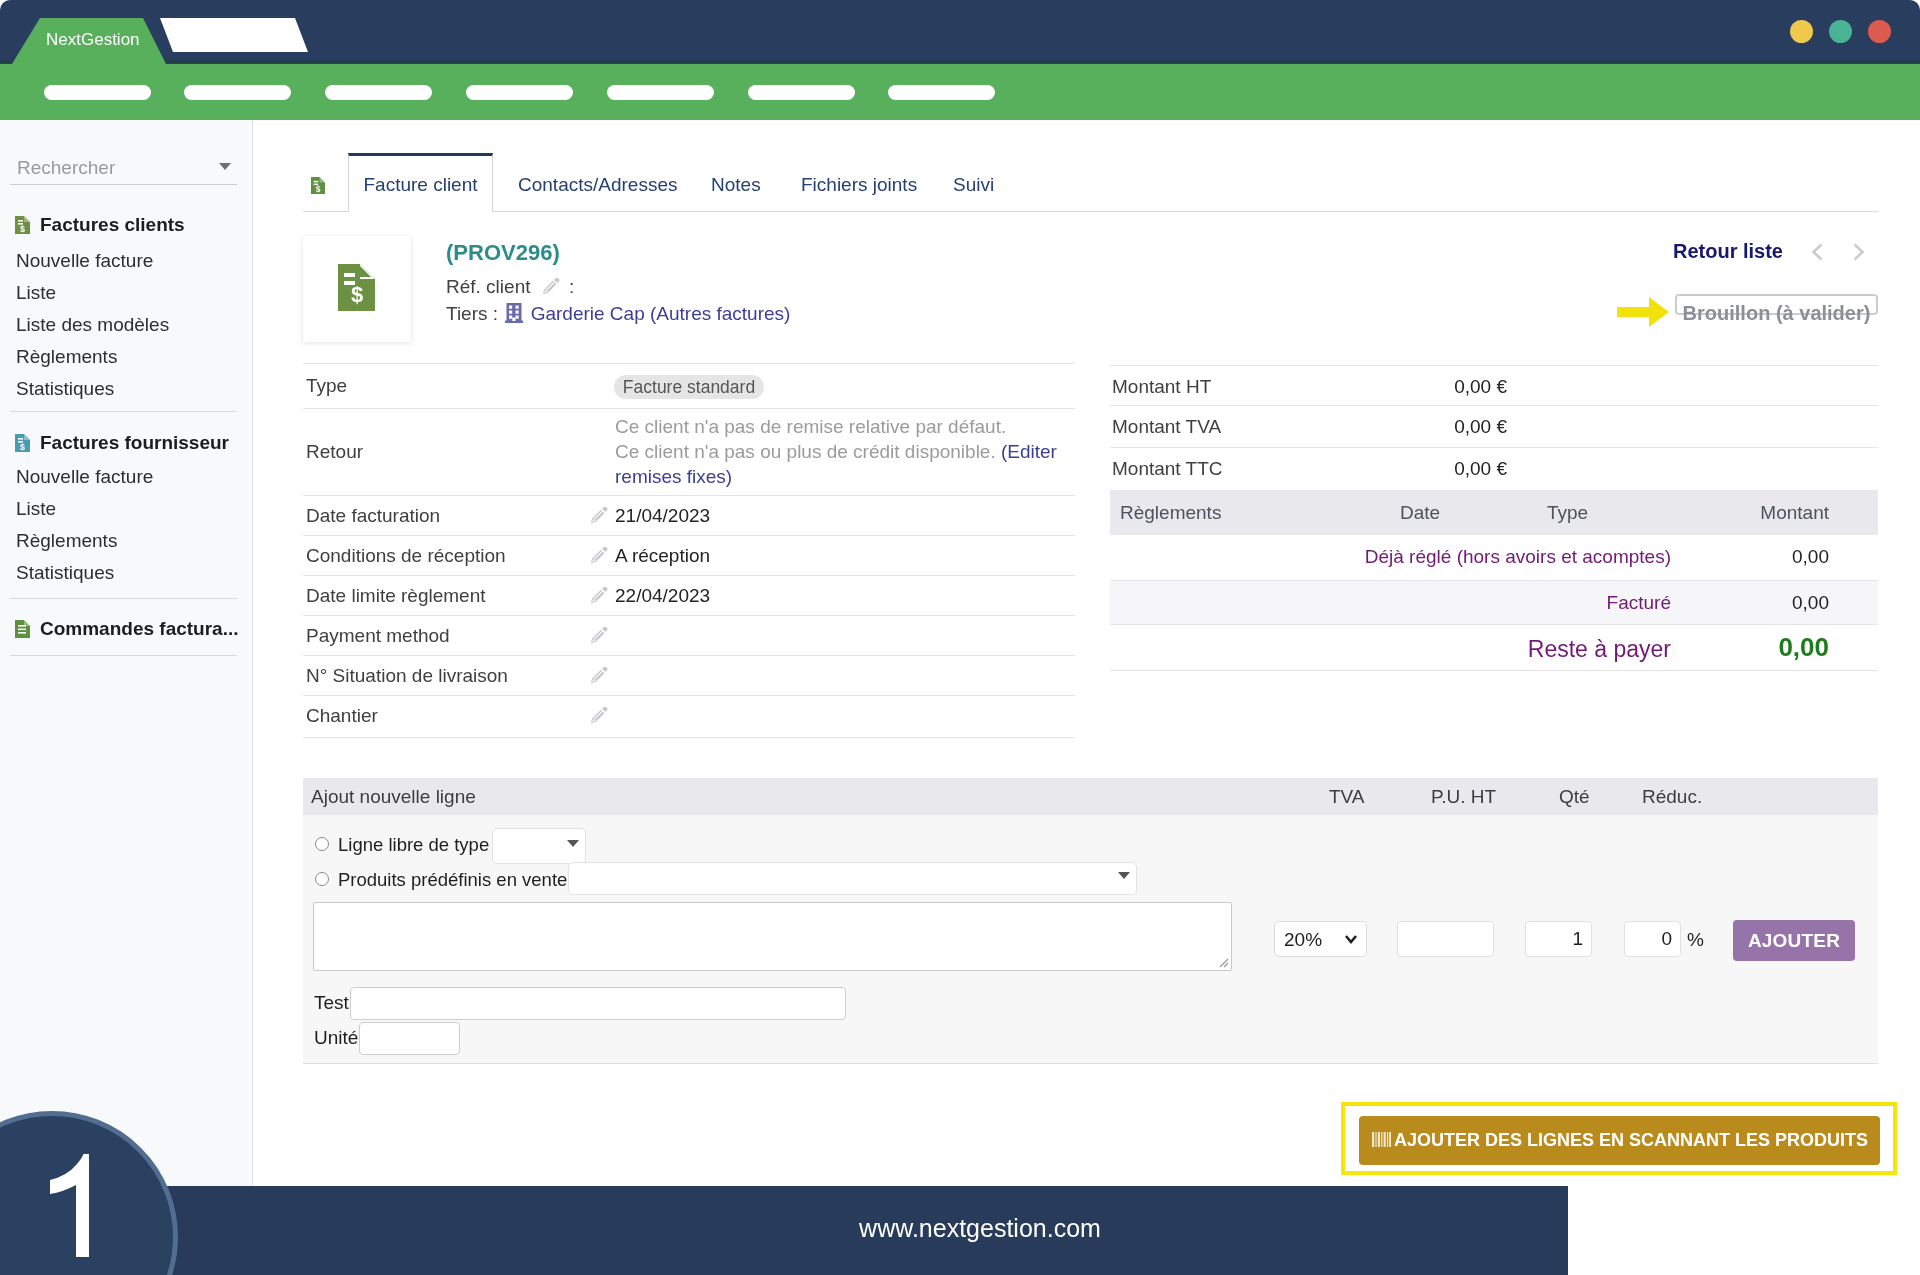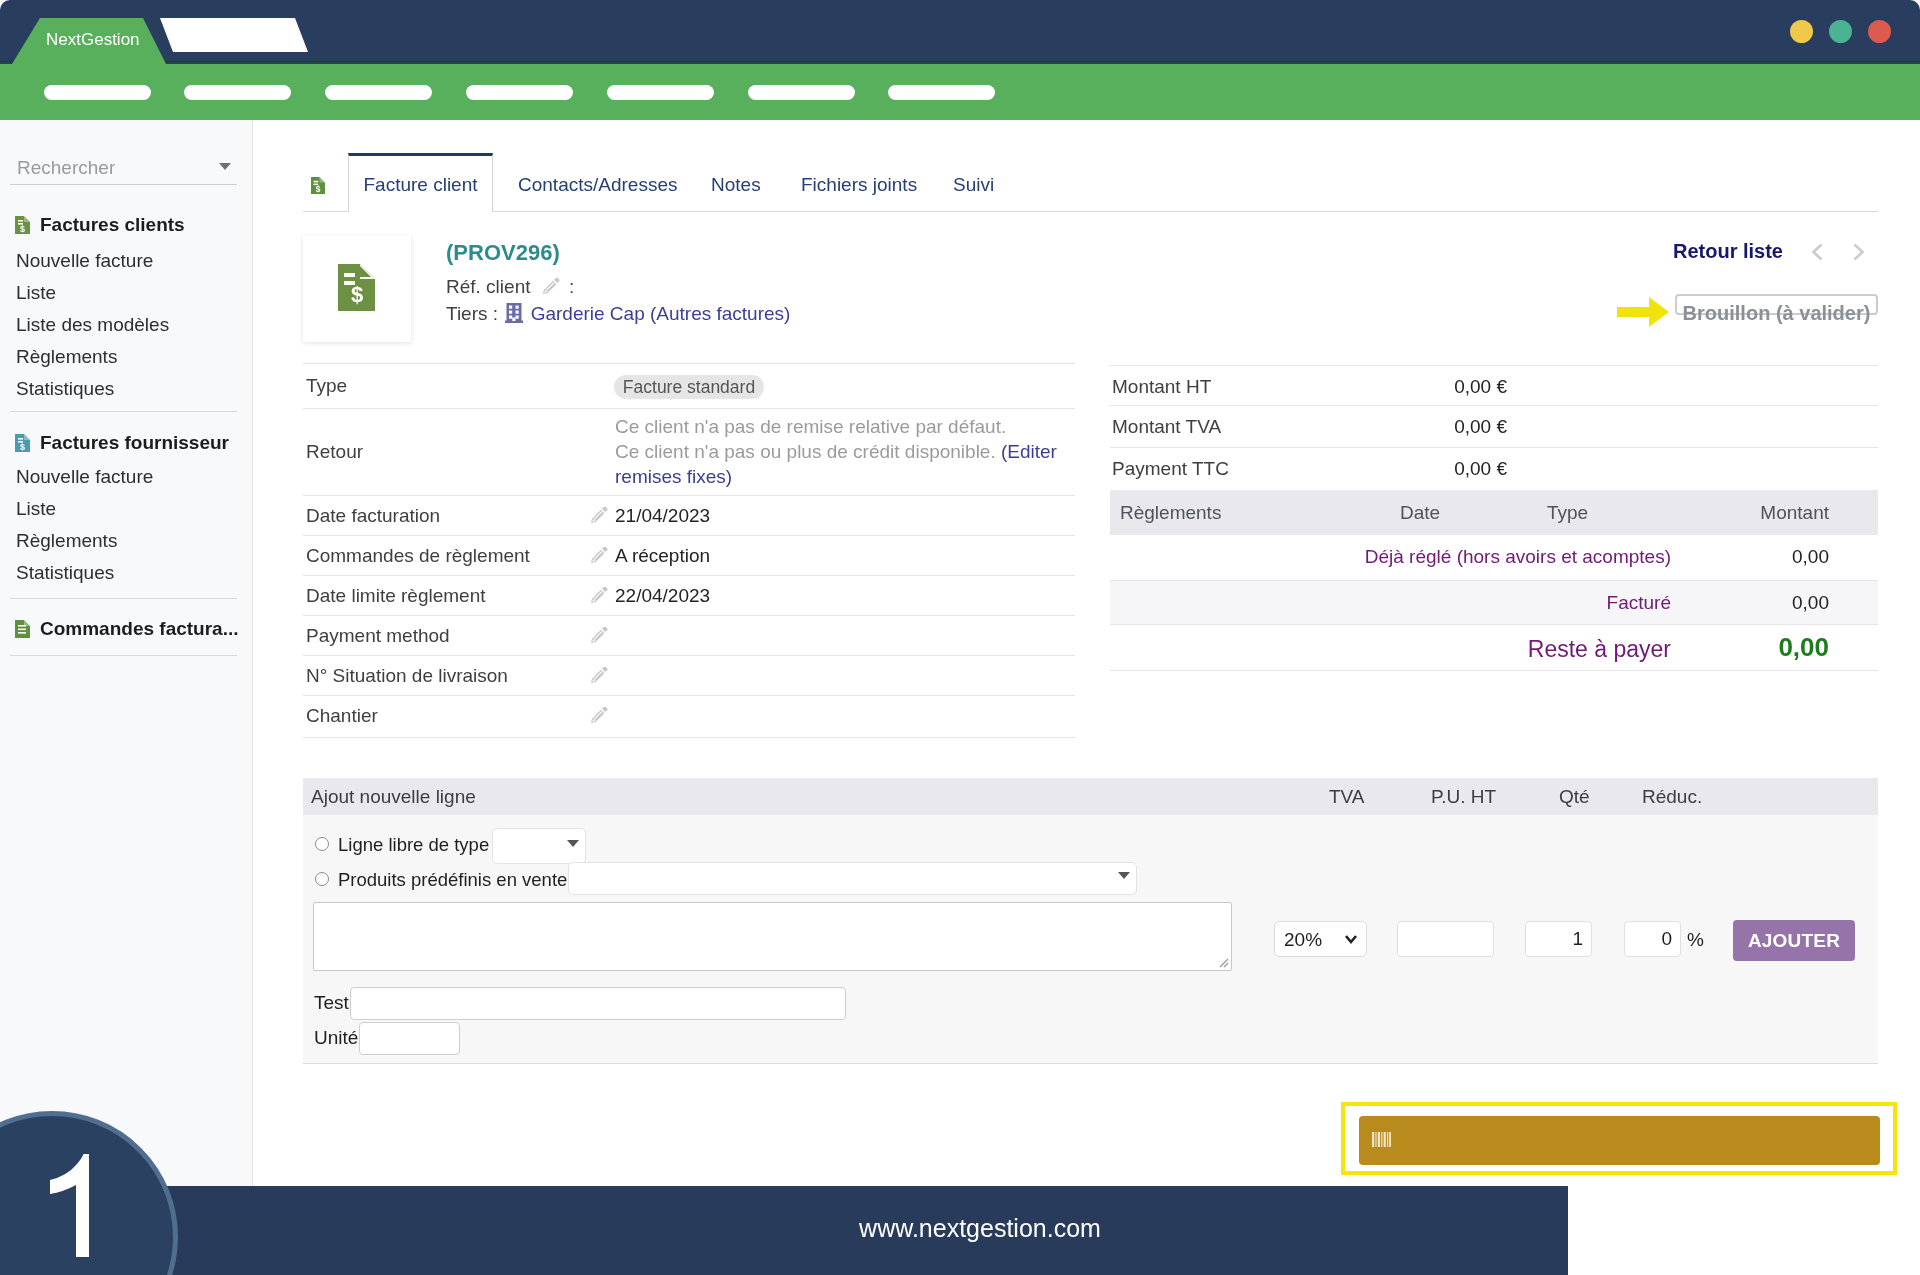--- a/index.html
+++ b/index.html
@@ -222,21 +222,21 @@
 <div class="lrow" style="top:495px;height:40px">
     <span class="lab" style="top:9px">Date facturation</span>
     <svg class="pcl" style="top:10px" width="18" height="18" viewBox="0 0 18 18">
       <path d="M1.6 16.4 L2.7 12.2 L5.9 15.4 Z" fill="#fff" stroke="#c2c2c6" stroke-width="1"></path>
       <path d="M3.2 11.4 L10.9 3.7 L14.4 7.2 L6.7 14.9 Z M12.0 2.8 L13.9 0.9 Q14.8 0 15.8 0.9 L17.2 2.3 Q18.1 3.2 17.2 4.2 L15.3 6.1 Z" fill="#c9c9cd"></path>
       <path d="M4.8 12.7 L12.2 5.3" stroke="#fff" stroke-width="1.1" fill="none"></path>
     </svg>
     <span class="lval" style="top:9px">21/04/2023</span>
   </div>
 <div class="lrow" style="top:535px;height:40px">
-    <span class="lab" style="top:9px">Commandes de règlement</span>
+    <span class="lab" style="top:9px">Conditions de réception</span>
     <svg class="pcl" style="top:10px" width="18" height="18" viewBox="0 0 18 18">
       <path d="M1.6 16.4 L2.7 12.2 L5.9 15.4 Z" fill="#fff" stroke="#c2c2c6" stroke-width="1"></path>
       <path d="M3.2 11.4 L10.9 3.7 L14.4 7.2 L6.7 14.9 Z M12.0 2.8 L13.9 0.9 Q14.8 0 15.8 0.9 L17.2 2.3 Q18.1 3.2 17.2 4.2 L15.3 6.1 Z" fill="#c9c9cd"></path>
       <path d="M4.8 12.7 L12.2 5.3" stroke="#fff" stroke-width="1.1" fill="none"></path>
     </svg>
     <span class="lval" style="top:9px">A réception</span>
   </div>
 <div class="lrow" style="top:575px;height:40px">
     <span class="lab" style="top:9px">Date limite règlement</span>
     <svg class="pcl" style="top:10px" width="18" height="18" viewBox="0 0 18 18">
@@ -275,21 +275,21 @@
 
 <div class="rrow" style="top:365px;height:40px">
     <span class="rlab" style="top:10px">Montant HT</span>
     <span class="rval" style="top:10px">0,00 €</span>
   </div>
 <div class="rrow" style="top:405px;height:42px">
     <span class="rlab" style="top:10px">Montant TVA</span>
     <span class="rval" style="top:10px">0,00 €</span>
   </div>
 <div class="rrow" style="top:447px;height:43px">
-    <span class="rlab" style="top:10px">Payment TTC</span>
+    <span class="rlab" style="top:10px">Montant TTC</span>
     <span class="rval" style="top:10px">0,00 €</span>
   </div>
 <div class="rrow" style="top:534px;height:46px;border-top:none">
     <span class="gr rmid" style="top:12px;font-size:19px">Déjà réglé (hors avoirs et acomptes)</span>
     <span class="rright" style="top:12px;color:#232323;font-size:19px">0,00</span>
   </div>
 <div class="rrow" style="top:580px;height:44px;background:#f6f6f8">
     <span class="gr rmid" style="top:11px;font-size:19px">Facturé</span>
     <span class="rright" style="top:11px;color:#232323;font-size:19px">0,00</span>
   </div>
@@ -348,13 +348,14 @@
       <g fill="#efe6cf">
         <rect x="0" y="0" width="2.2" height="15"></rect>
         <rect x="3.4" y="0" width="1.2" height="15"></rect>
         <rect x="5.8" y="0" width="2.2" height="15"></rect>
         <rect x="9.2" y="0" width="1.2" height="15"></rect>
         <rect x="11.6" y="0" width="2.2" height="15"></rect>
         <rect x="15" y="0" width="1.2" height="15"></rect>
         <rect x="17.2" y="0" width="1.8" height="15"></rect>
       </g>
     </svg>
+<span>AJOUTER DES LIGNES EN SCANNANT LES PRODUITS</span>
   </div>
 
 </body></html>

